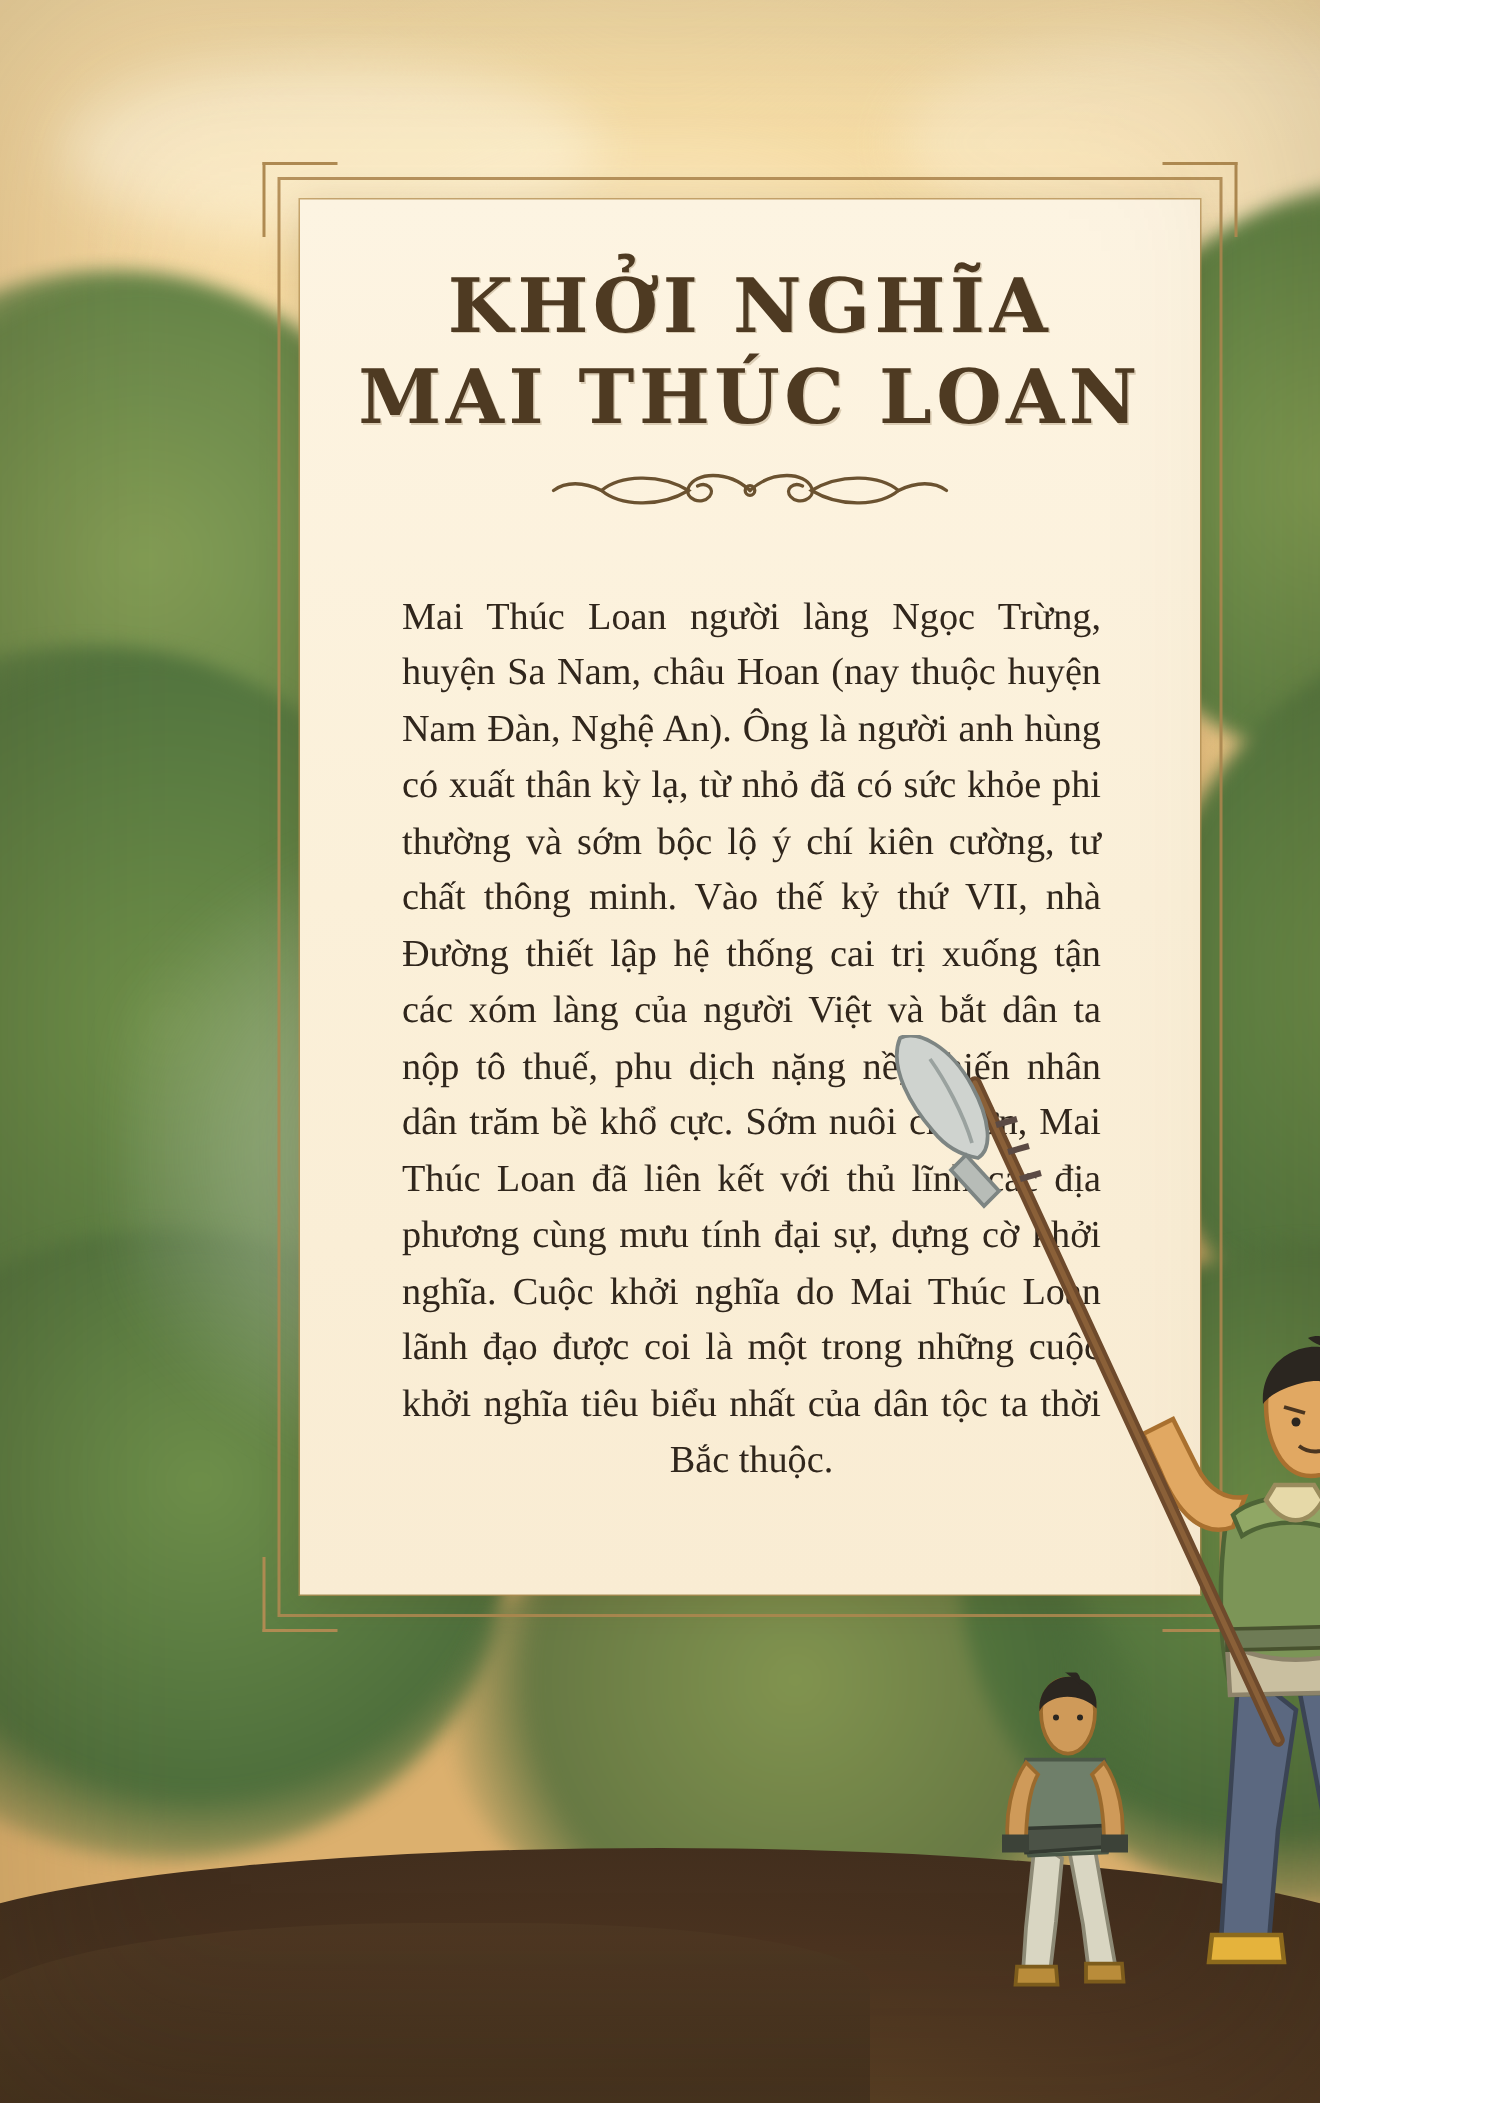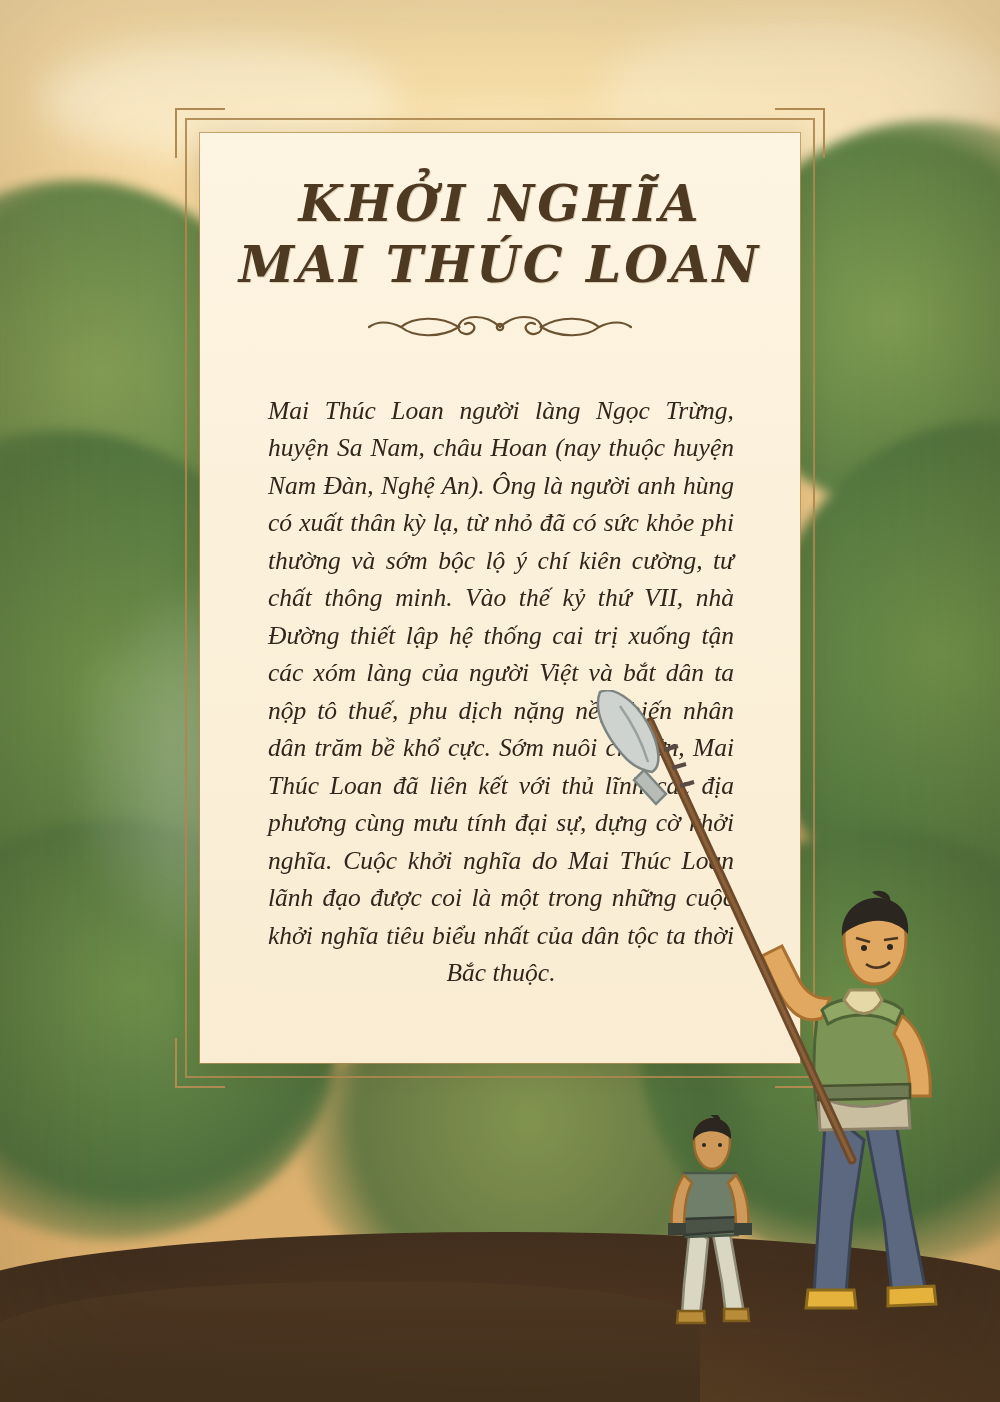--- a/index.html
+++ b/index.html
@@ -2,26 +2,25 @@
 <html><head>
 <meta charset="utf-8">
 <style>
   html, body {
     margin: 0;
     padding: 0;
     background: #fff;
   }
   .page {
     position: relative;
-    width: 1000px;
+    width: 880px;
     height: 1402px;
     overflow: hidden;
     font-family: "Liberation Serif", serif;
     background: #86efac;
-    font-style: italic;
   }
 
   
   .sky {
     position: absolute;
     inset: 0;
     background:
       radial-gradient(ellipse 70% 45% at 50% 18%, #f7e3b5 0%, #f2cf8f 45%, #e9bf7c 70%, #dcb06e 100%);
   }
   .sky-warm {

